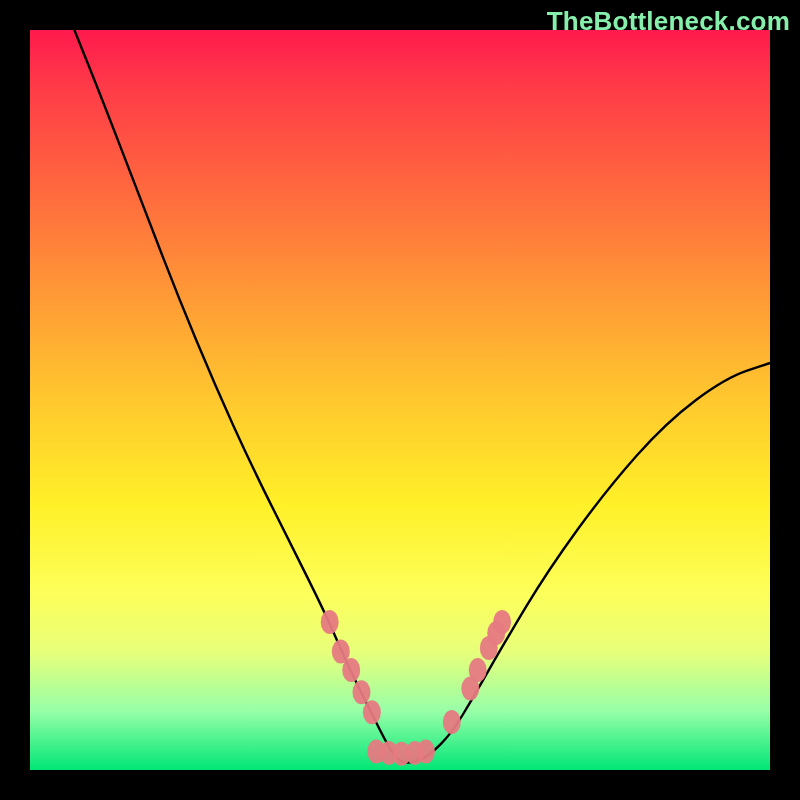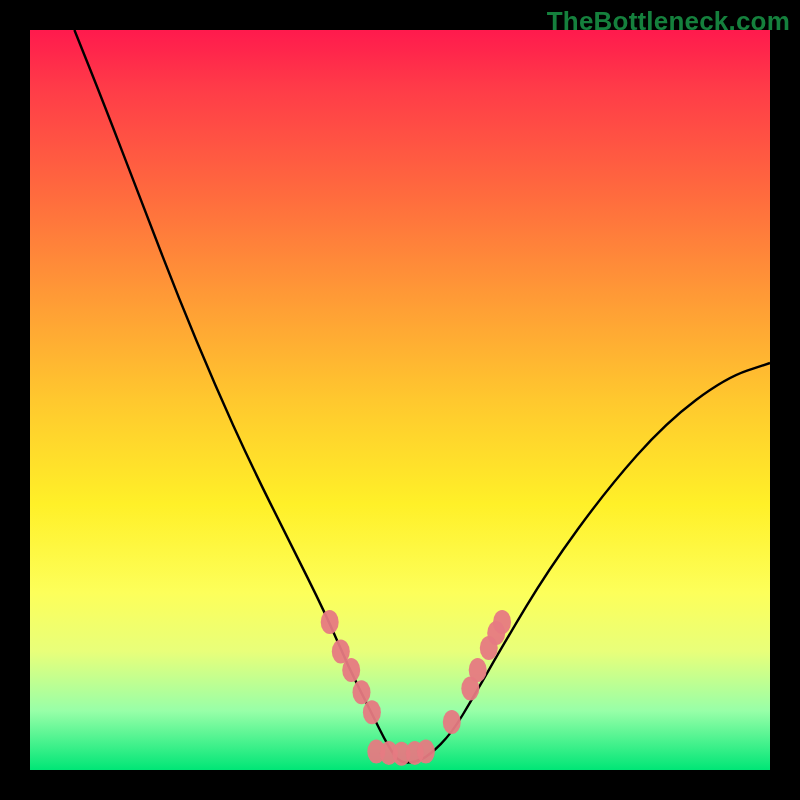--- a/index.html
+++ b/index.html
@@ -28,21 +28,21 @@
       #e8ff7a 84%,
       #98ffa8 92%,
       #00e676 100%);
   }
   .watermark {
     position: absolute;
     top: 6px;
     right: 10px;
     font-size: 26px;
     font-weight: 600;
-    color: #15803d;
+    color: #86efac;
     letter-spacing: 0.2px;
     user-select: none;
   }
   svg.curve {
     position: absolute;
     left: 0;
     top: 0;
     width: 740px;
     height: 740px;
     overflow: visible;

